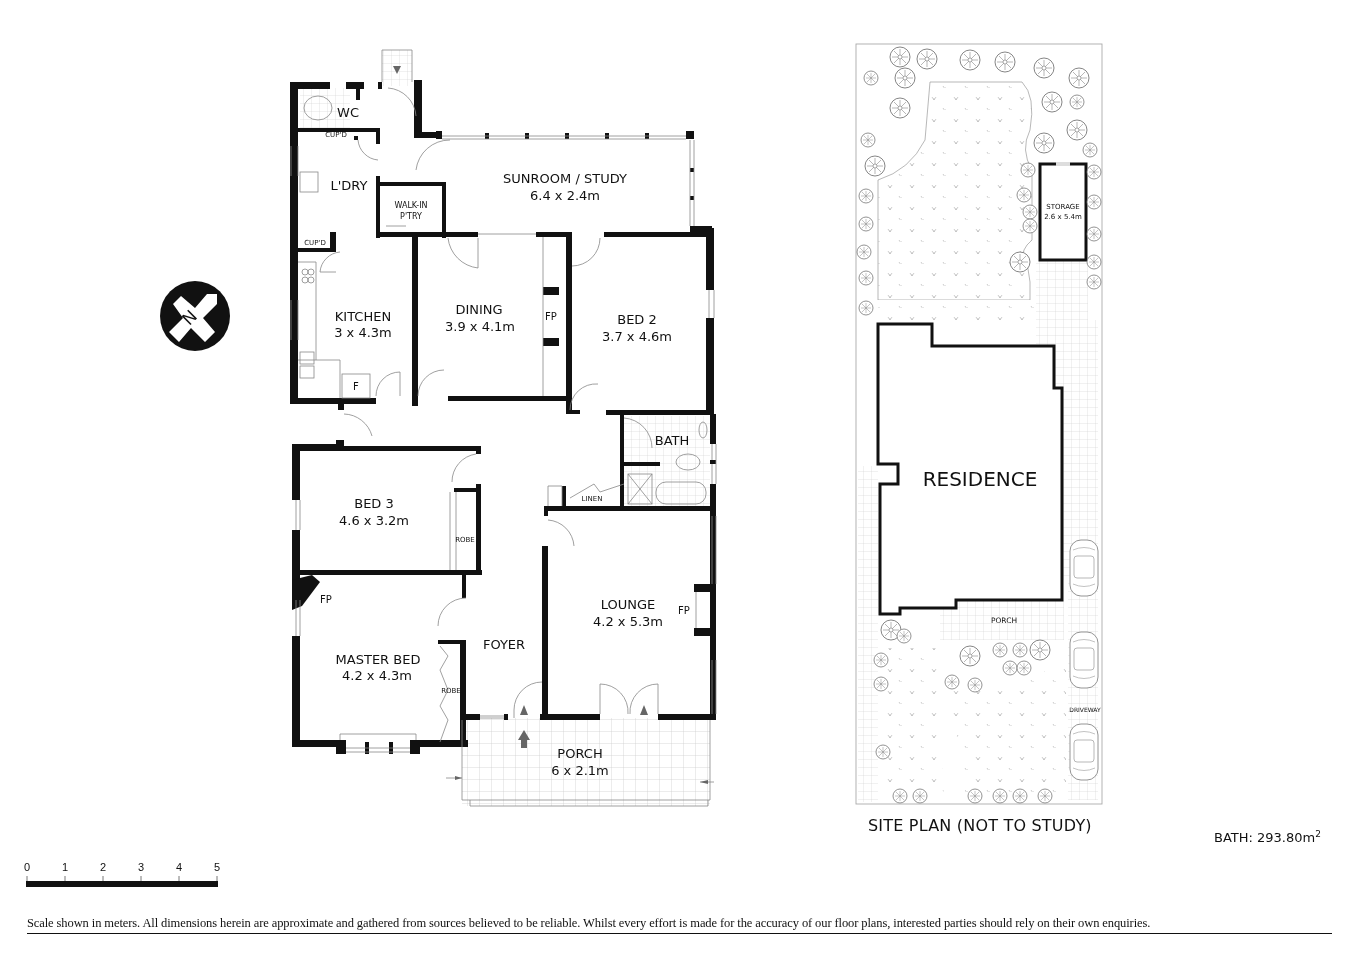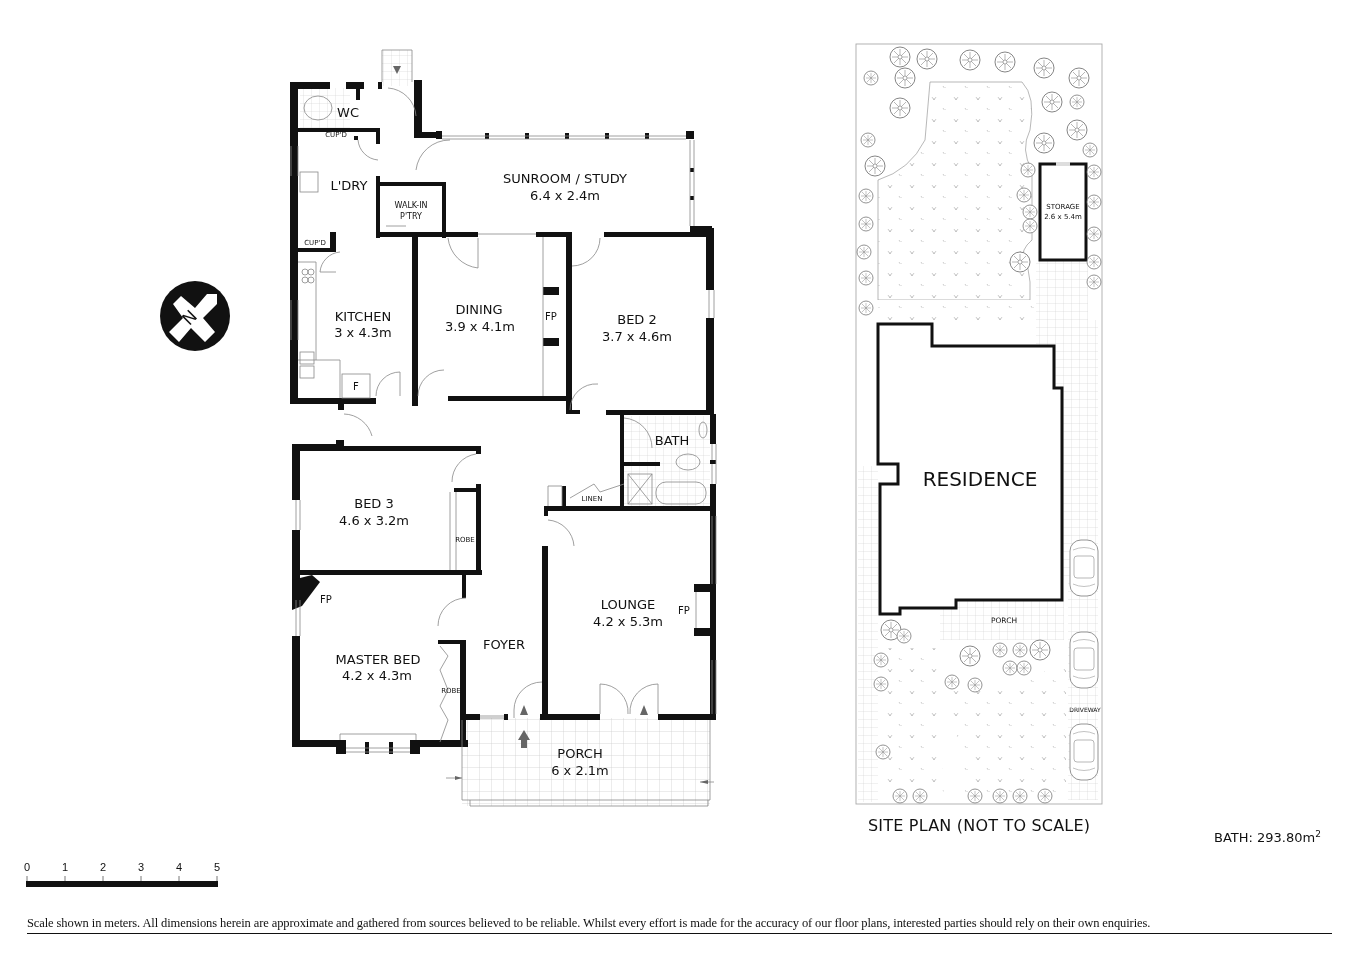--- a/index.html
+++ b/index.html
@@ -360,20 +360,20 @@
 
 <div class="scale-lbls">
   <span style="left:7px">0</span>
   <span style="left:45px">1</span>
   <span style="left:83px">2</span>
   <span style="left:121px">3</span>
   <span style="left:159px">4</span>
   <span style="left:197px">5</span>
 </div>
 
-<div class="site-title">SITE PLAN (NOT TO SCALE)</div>
+<div class="site-title">SITE PLAN (NOT TO STUDY)</div>
 
 <div class="land">
   <span>BATH:</span>
   <span>293.80m</span><sup>2</sup>
 </div>
 
 <div class="disclaimer">Scale shown in meters. All dimensions herein are approximate and gathered from sources believed to be  reliable. Whilst every effort is made for the accuracy of our floor plans, interested parties should rely on their own enquiries.</div>
 
 </body></html>

